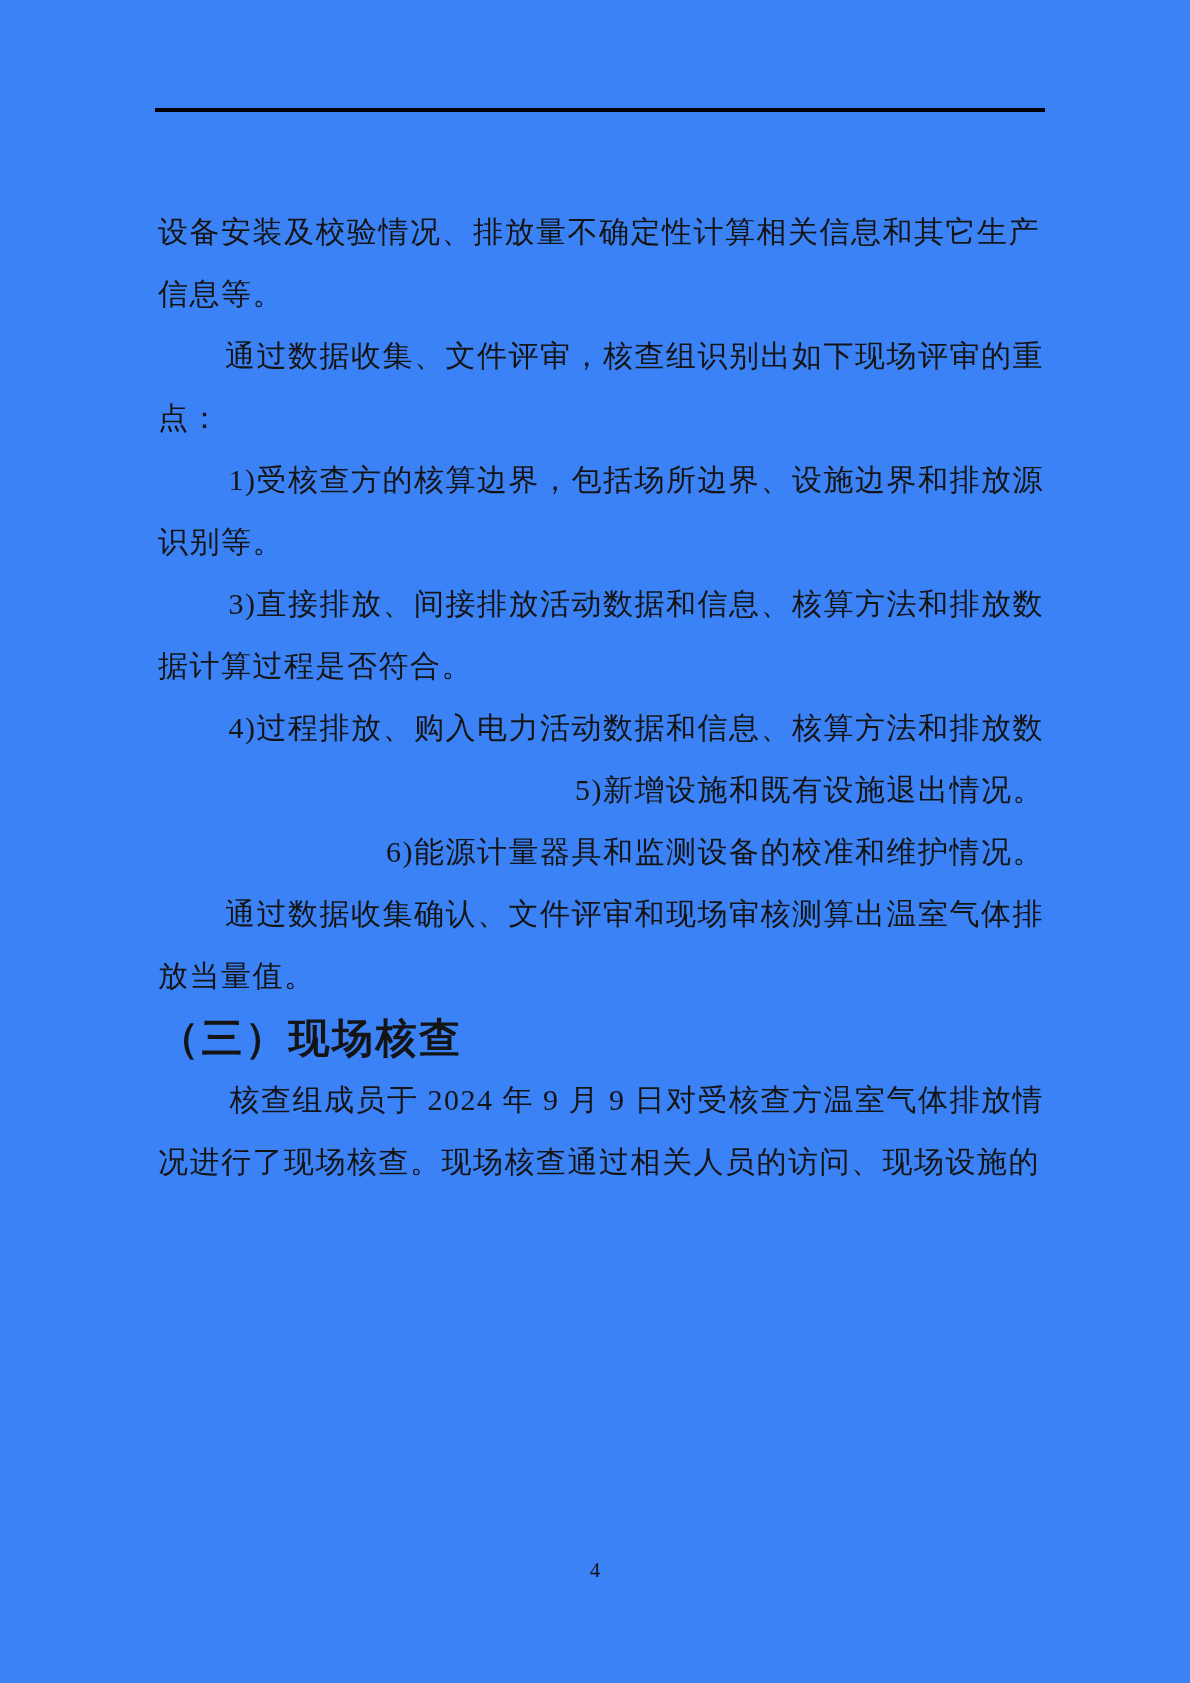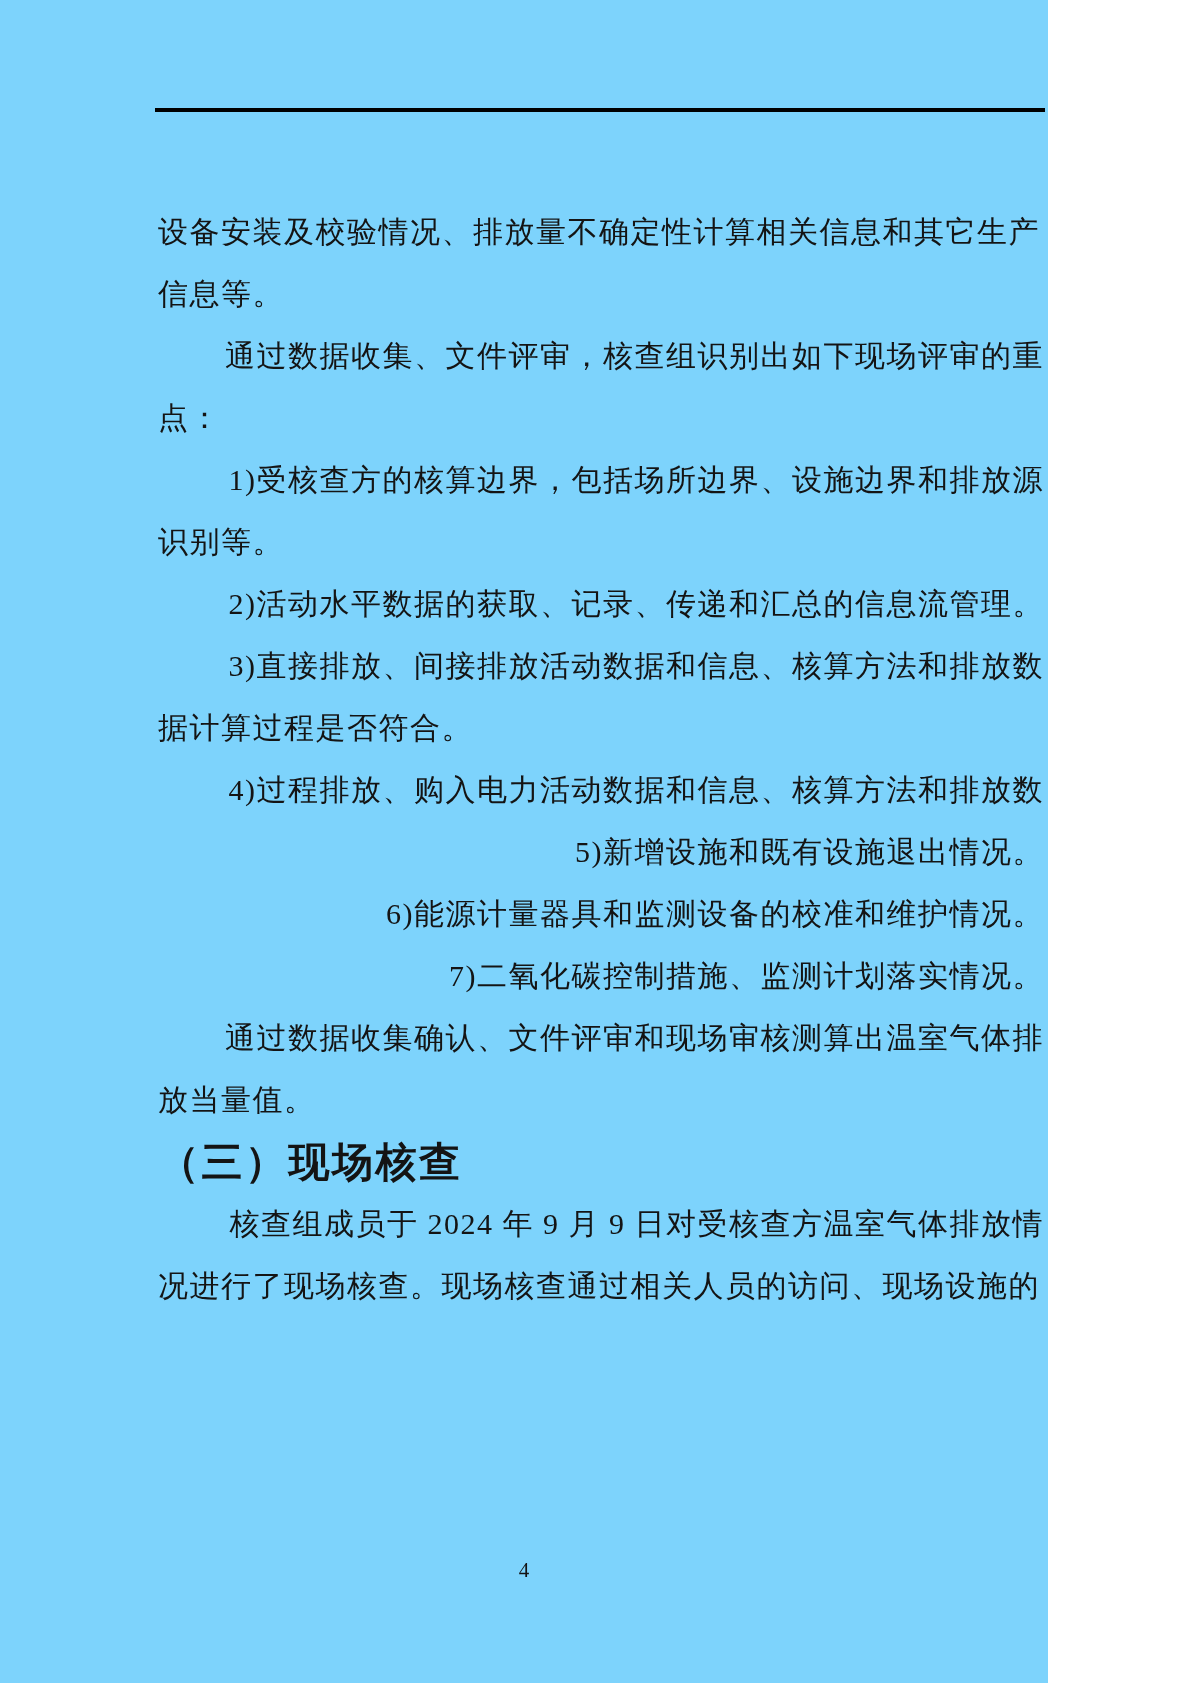--- a/index.html
+++ b/index.html
@@ -2,23 +2,23 @@
 <html><head>
 <meta charset="utf-8">
 <style>
   html, body {
     margin: 0;
     padding: 0;
     background: #ffffff;
   }
   .page {
     position: relative;
-    width: 1048px;
+    width: 1190px;
     height: 1683px;
-    background: #7dd3fc;
+    background: #3b82f6;
     color: #141414;
     font-family: "Liberation Serif", serif;
     overflow: hidden;
   }
   .header-rule {
     position: absolute;
     top: 108px;
     left: 155px;
     width: 890px;
     height: 4px;
@@ -61,27 +61,25 @@
 
 <div class="page">
   <div class="header-rule"></div>
   <div class="doc-body" id="doc-body">
       <div class="line">设备安装及校验情况、排放量不确定性计算相关信息和其它生产</div>
       <div class="line">信息等。</div>
       <div class="line indent">通过数据收集、文件评审，核查组识别出如下现场评审的重</div>
       <div class="line">点：</div>
       <div class="line indent">1)受核查方的核算边界，包括场所边界、设施边界和排放源</div>
       <div class="line">识别等。</div>
-      <div class="line indent">2)活动水平数据的获取、记录、传递和汇总的信息流管理。</div>
       <div class="line indent">3)直接排放、间接排放活动数据和信息、核算方法和排放数</div>
       <div class="line">据计算过程是否符合。</div>
       <div class="line indent">4)过程排放、购入电力活动数据和信息、核算方法和排放数</div>
       <div class="line indent">5)新增设施和既有设施退出情况。</div>
       <div class="line indent">6)能源计量器具和监测设备的校准和维护情况。</div>
-      <div class="line indent">7)二氧化碳控制措施、监测计划落实情况。</div>
       <div class="line indent">通过数据收集确认、文件评审和现场审核测算出温室气体排</div>
       <div class="line">放当量值。</div>
       <div class="line heading">（三）现场核查</div>
       <div class="line indent">核查组成员于 2024 年 9 月 9 日对受核查方温室气体排放情</div>
       <div class="line">况进行了现场核查。现场核查通过相关人员的访问、现场设施的</div>
     </div>
   <div class="page-number">4</div>
 </div>
 
 </body></html>

